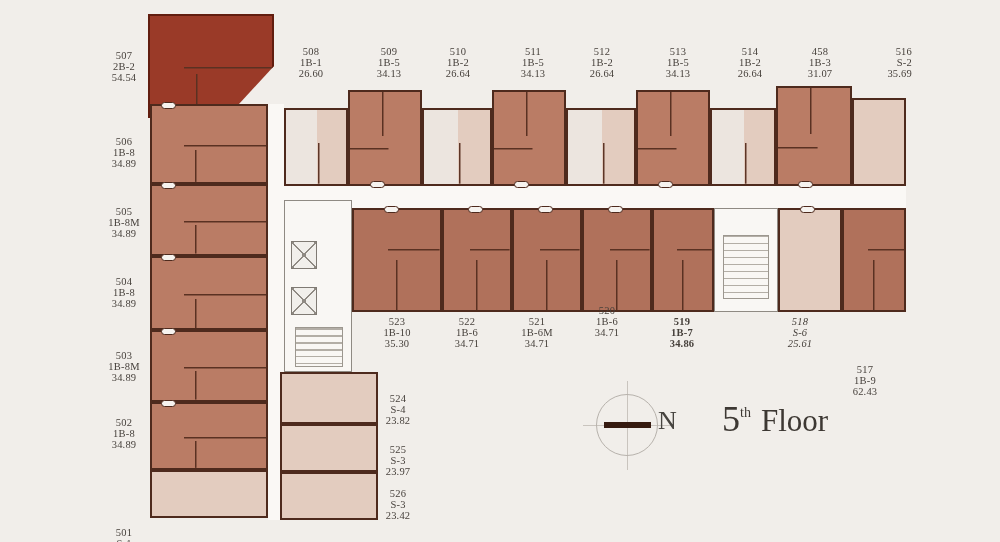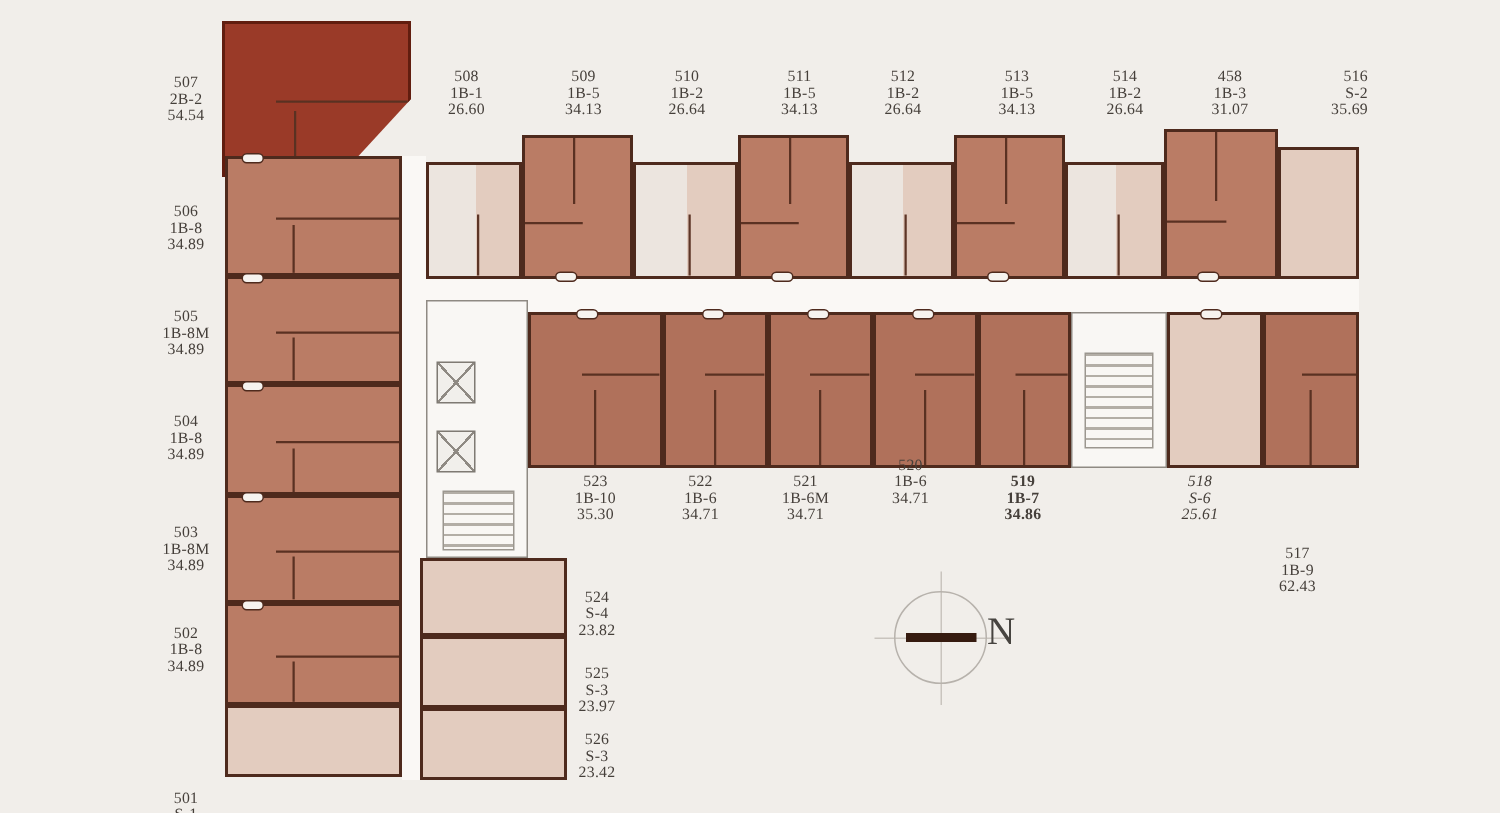--- a/index.html
+++ b/index.html
@@ -281,14 +281,17 @@
     <span>23.42</span>
   </div>
 
   <div class="compass">
     <div class="cx-h"></div>
     <div class="cx-v"></div>
     <div class="c-circle"></div>
     <div class="c-needle"></div>
   </div>
   <div class="north-label">N</div>
+  <div class="floor-title">
+    <span class="floor-num">5</span><span class="floor-sup">th</span><span class="floor-word">Floor</span>
+  </div>
 
 </div>
 
 </body></html>

